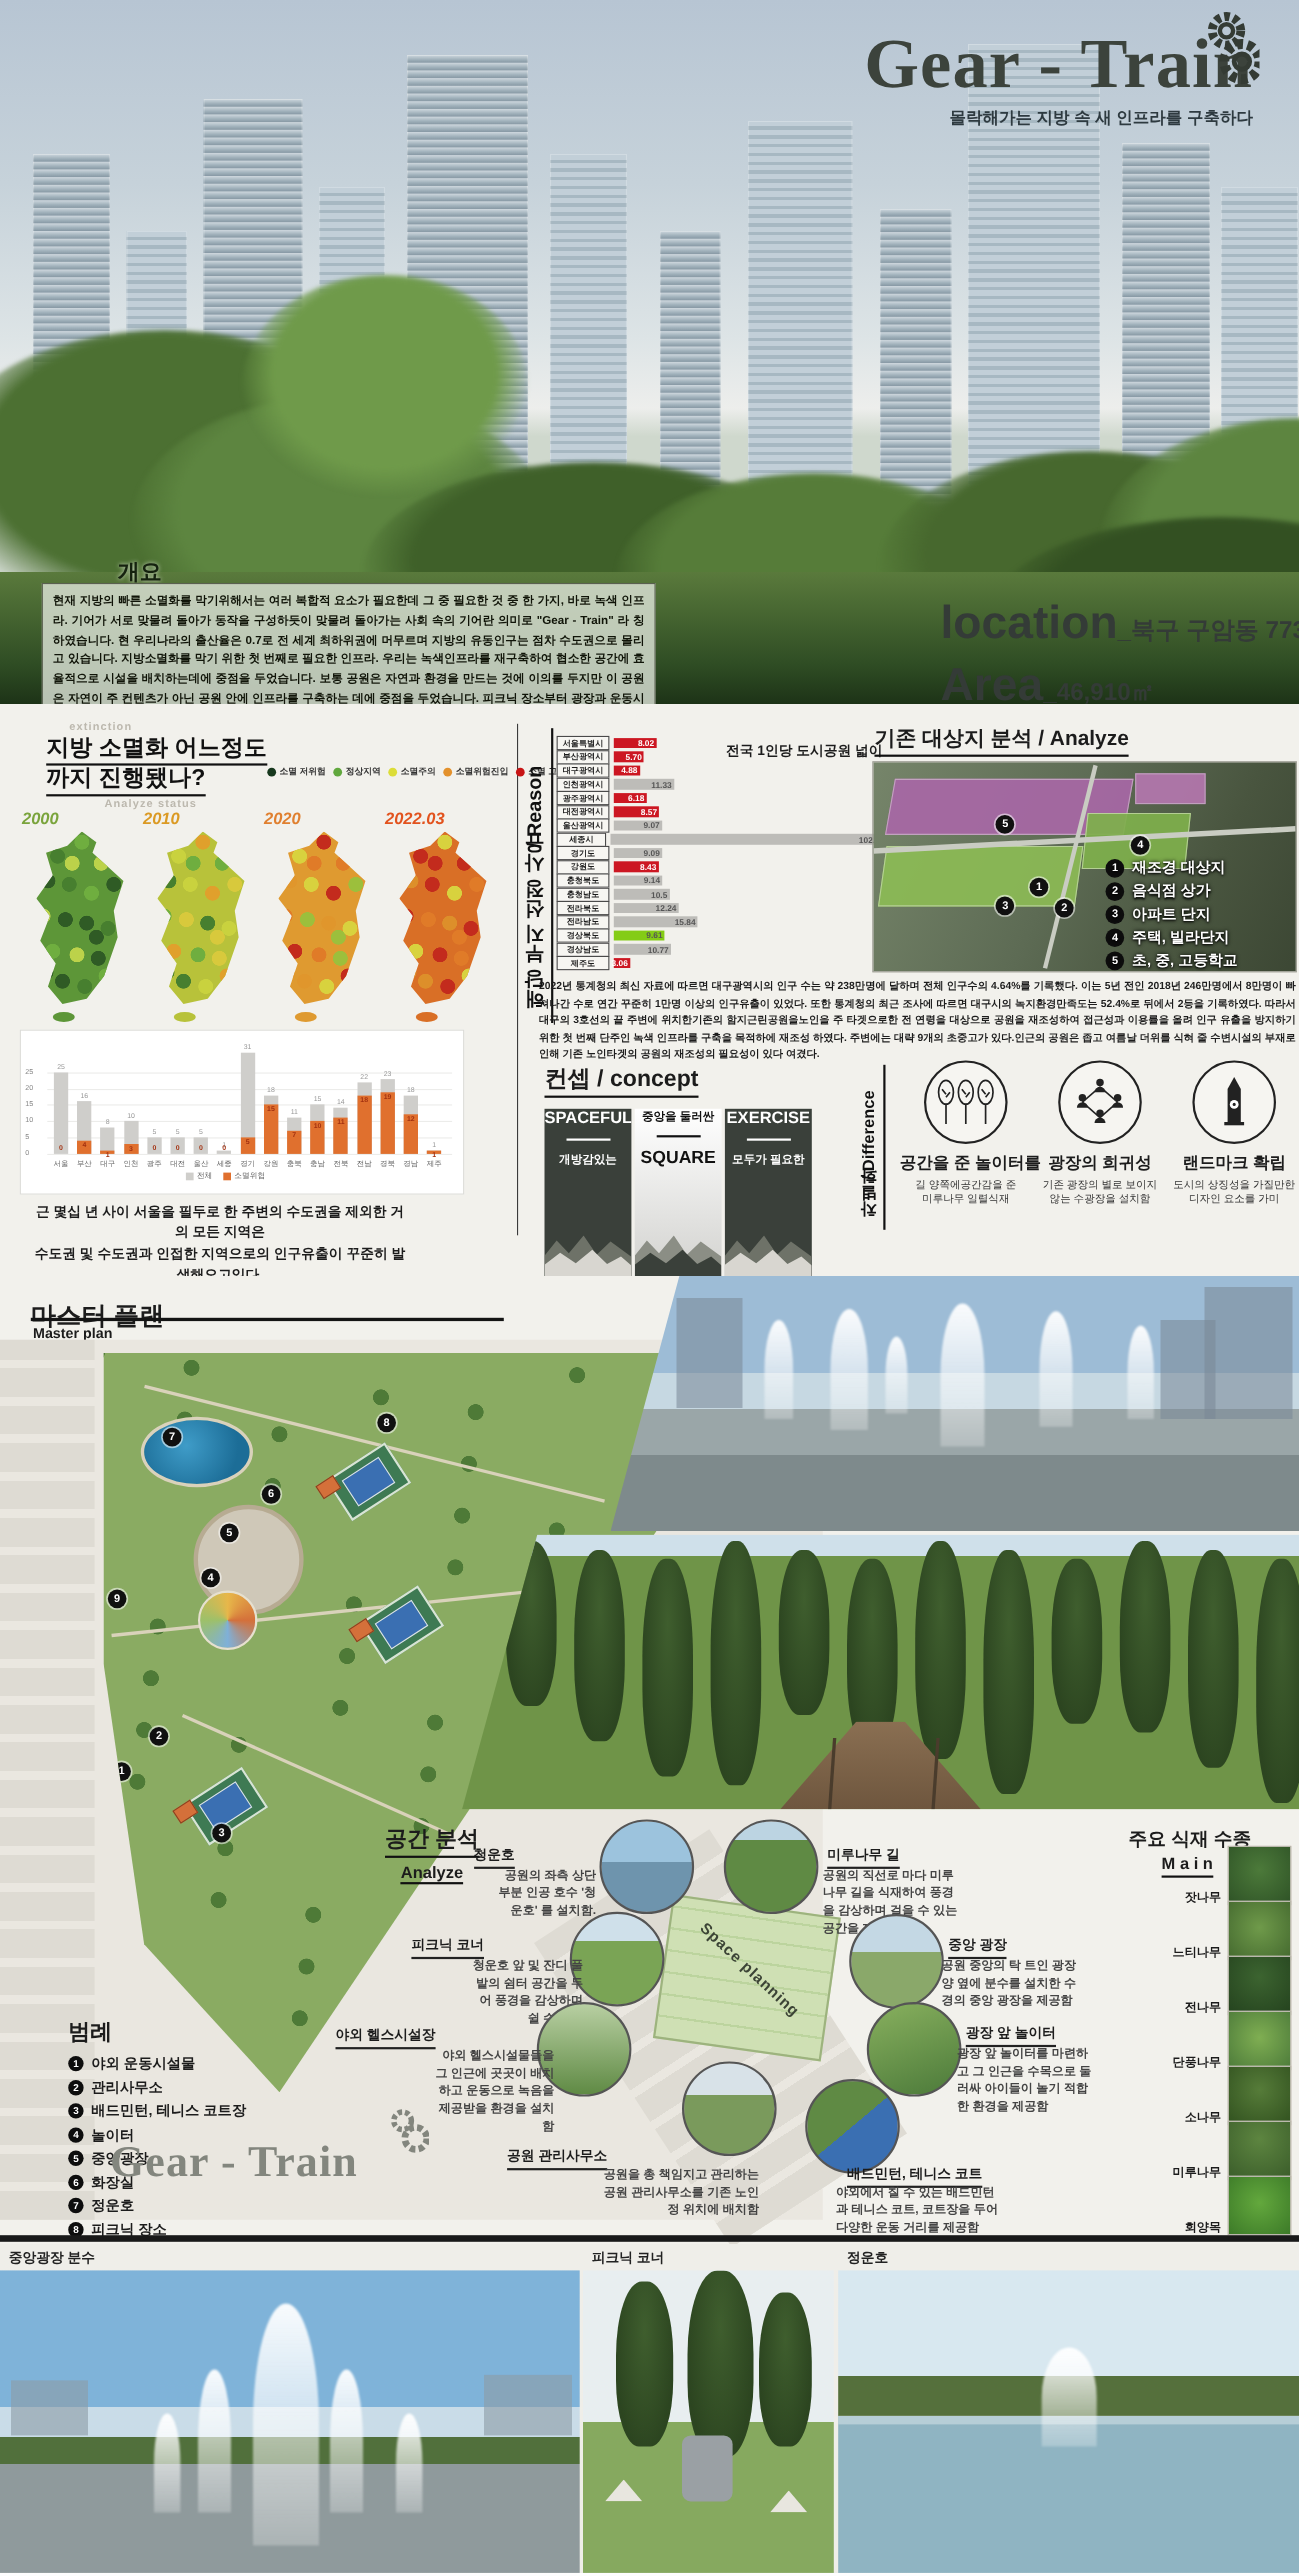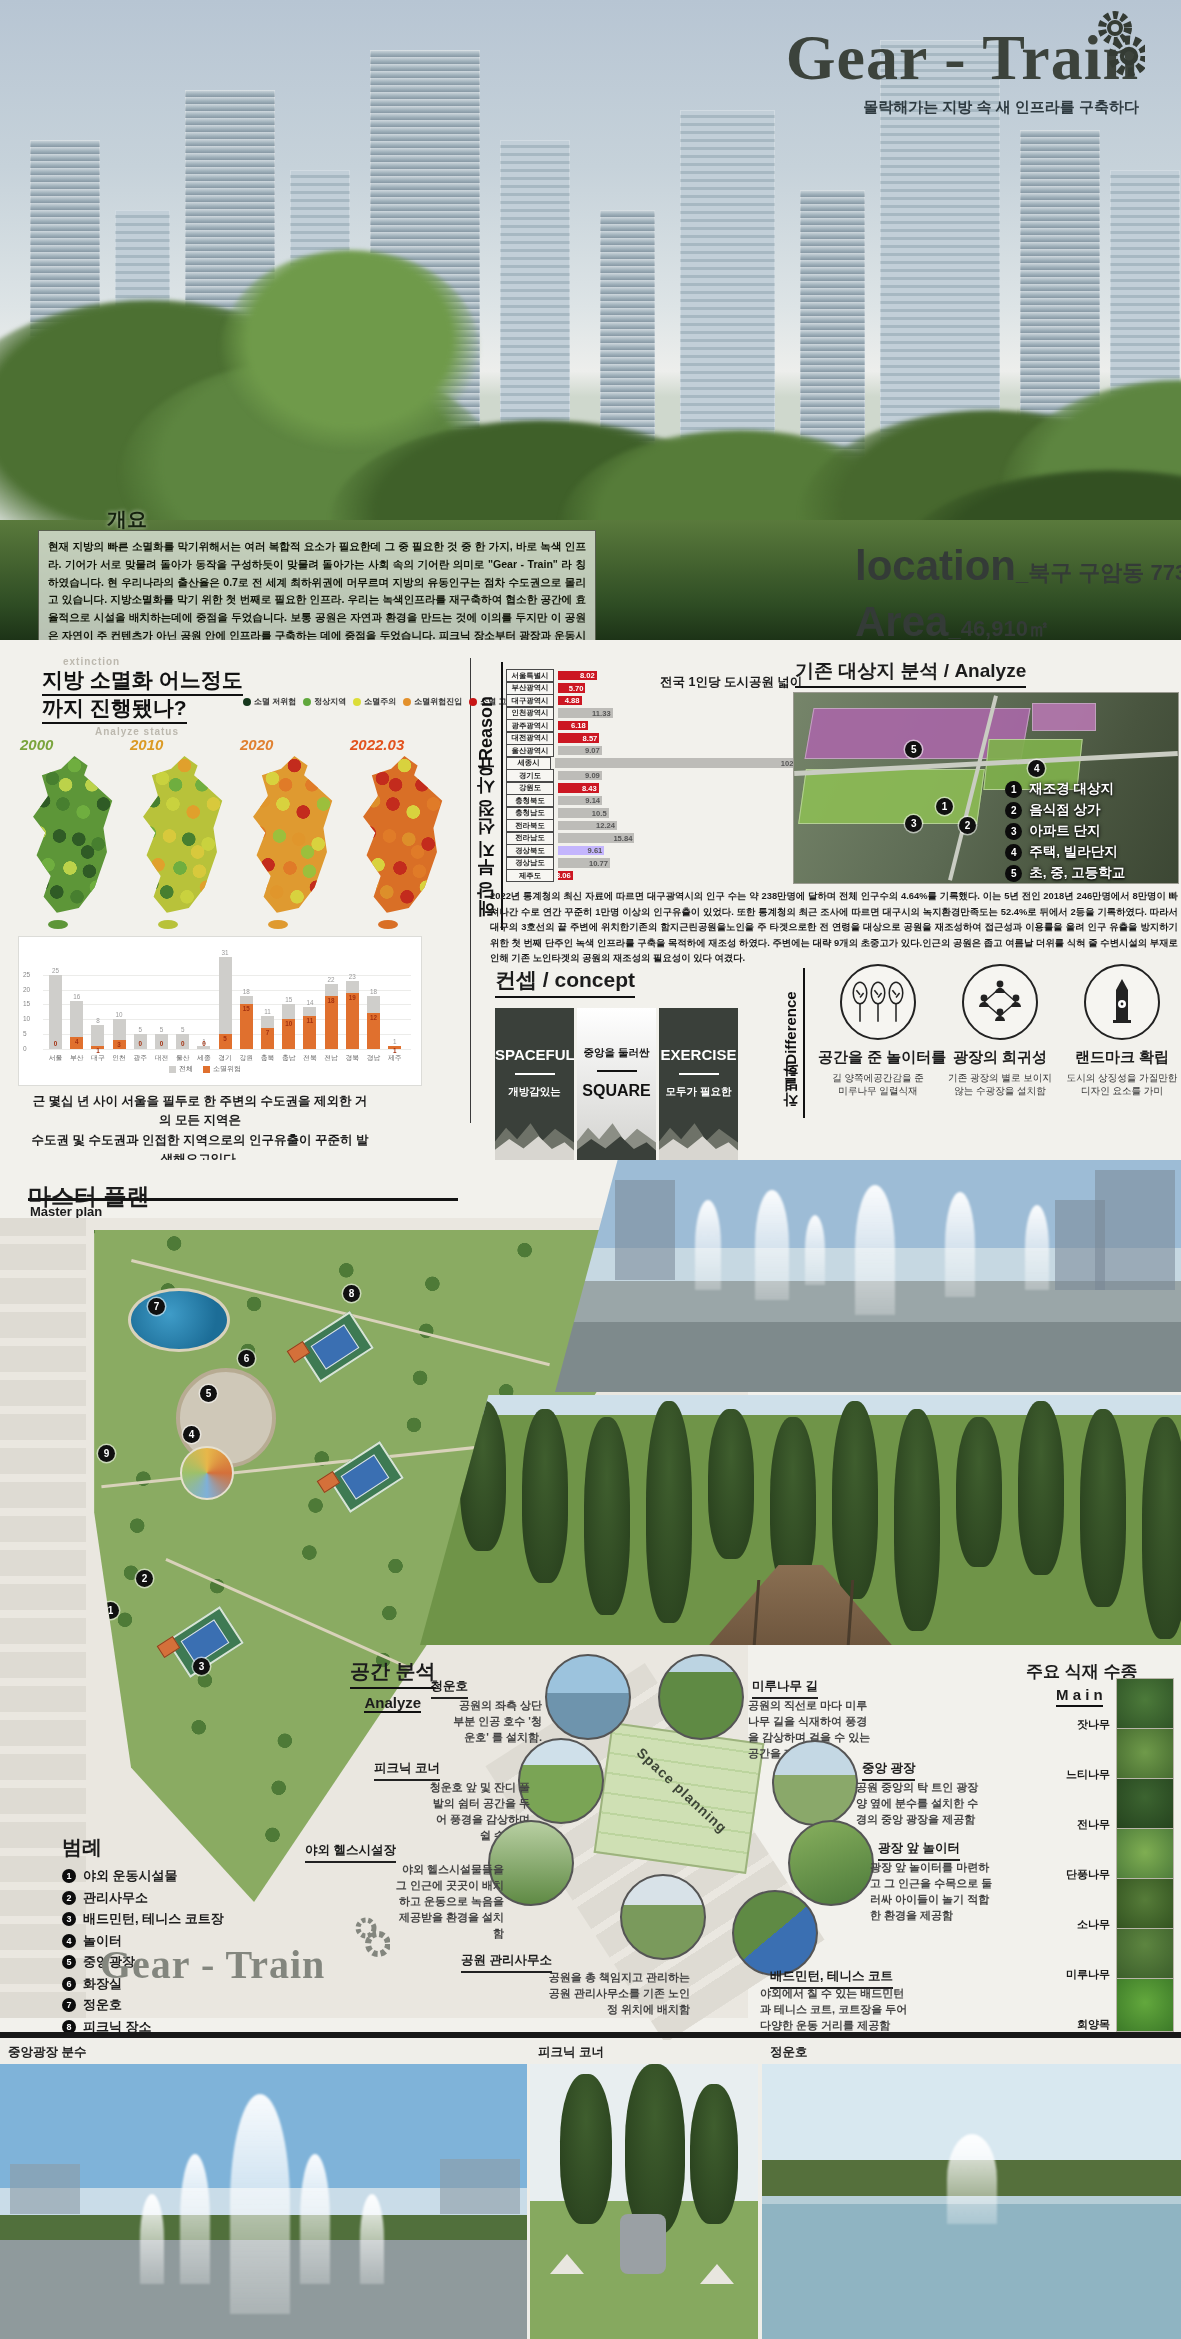--- a/index.html
+++ b/index.html
@@ -45,21 +45,21 @@
   .kmap-jeju{position:absolute;left:34px;bottom:2px;width:20px;height:9px;border-radius:50%;}
   .vchart{position:absolute;background:#fff;border:1px solid #dcdcd8;}
   .hrow{display:flex;align-items:center;margin-bottom:1.5px;height:11px;}
   .hrow .lab{width:46px;height:11px;border:1px solid #4a4a4a;background:#f7f6f2;font-size:7.4px;
              font-weight:bold;display:flex;align-items:center;justify-content:center;margin-right:4px;}
   .hrow .bar{height:9.5px;display:flex;align-items:center;justify-content:flex-end;
              font-size:7.6px;font-weight:bold;padding-right:2px;box-sizing:border-box;}
   .rot-label{writing-mode:vertical-rl;transform:rotate(180deg);font-weight:bold;color:#111;
              text-orientation:mixed;}
   .concept-panel{width:79px;height:152px;position:relative;overflow:hidden;text-align:center;}
-  .cp-top{margin-top:38px;font-weight:bold;}
+  .cp-top{font-weight:bold;}
   .cp-div{width:40px;height:2px;margin:10px auto;}
   .mount{position:absolute;left:0;bottom:0;width:100%;}
   .para{font-size:9.4px;font-weight:bold;line-height:1.66;color:#1d1d1d;text-align:justify;}
   .amap{position:absolute;overflow:hidden;border:1px solid #9a9a90;
         background:linear-gradient(115deg,#76856a 0%,#5d6b54 45%,#49553f 75%,#3c4734 100%);}
   .zone{position:absolute;opacity:.92;}
   .amap-road{position:absolute;background:#c9ccc2;}
   .nmark{position:absolute;width:17px;height:17px;border-radius:50%;background:#101010;color:#fff;
          font-size:10px;font-weight:bold;display:flex;align-items:center;justify-content:center;
          box-shadow:0 0 0 1.5px rgba(255,255,255,.55);}
@@ -415,21 +415,21 @@
           </div>
         </div>
         <div class="hrow">
           <div class="lab">전라남도</div>
           <div class="bar" style="width: 76.4057px; background: rgb(189, 188, 184); color: rgb(85, 85, 85);">
             <div>15.84</div>
           </div>
         </div>
         <div class="hrow">
           <div class="lab">경상북도</div>
-          <div class="bar" style="width: 46.3547px; background: #c4b5fd; color: rgb(85, 85, 85);">
+          <div class="bar" style="width: 46.3547px; background: #84cc16; color: rgb(85, 85, 85);">
             <div>9.61</div>
           </div>
         </div>
         <div class="hrow">
           <div class="lab">경상남도</div>
           <div class="bar" style="width: 51.9501px; background: rgb(189, 188, 184); color: rgb(85, 85, 85);">
             <div>10.77</div>
           </div>
         </div>
         <div class="hrow">

